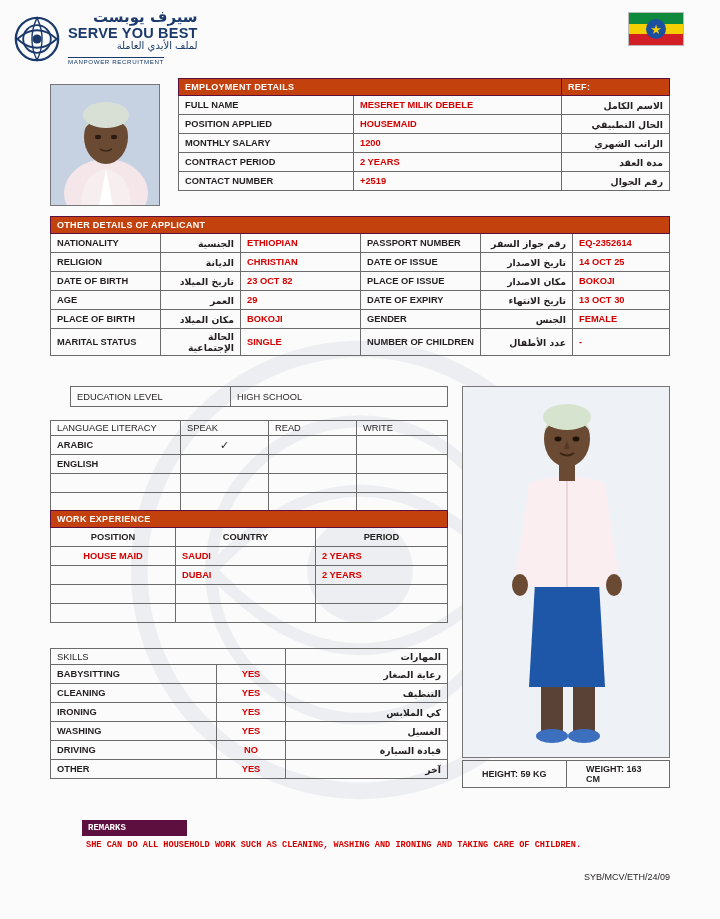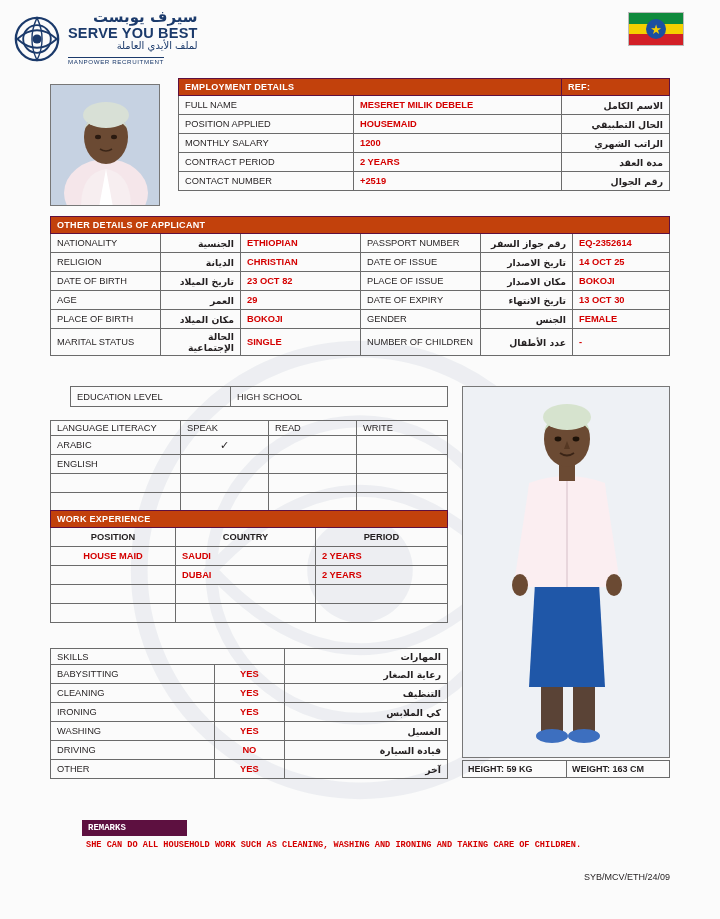--- a/index.html
+++ b/index.html
@@ -58,21 +58,21 @@
   .flag .y { position:absolute; left:0; top:33.34%; width:100%; height:33.33%; background:#f5d000; }
   .flag .r { position:absolute; left:0; top:66.67%; width:100%; height:33.33%; background:#d21f26; }
   .flag .disc {
     position:absolute; left:50%; top:50%; transform:translate(-50%,-50%);
     width:20px; height:20px; border-radius:50%; background:#1b4fa0;
     display:flex; align-items:center; justify-content:center;
     color:#f5d000; font-size:13px; line-height:1;
   }
   table { border-collapse: collapse; width:100%; }
   td, th { border:1px solid #6b6b6b; padding:2px 6px; font-size:9.3px; vertical-align: middle; }
-  .lbl { font-weight:normal; font-size:9.3px; color:#231f20; }
+  .lbl { font-weight:bold; font-size:9.3px; color:#231f20; }
   .val { color:#d40000; font-weight:bold; font-size:9.3px; }
   .ar {
     font-family:"DejaVu Sans", sans-serif; direction:rtl; text-align:right;
     font-size:9.3px; font-weight:bold;
   }
   .row-h { height:19px; }
 
   
   .photo-box {
     position:absolute; left:50px; top:84px; width:110px; height:122px;
@@ -85,21 +85,21 @@
   .edu-wrap { position:absolute; left:50px; top:386px; width:398px;padding-left:20px; }
   .lang-wrap { position:absolute; left:50px; top:420px; width:398px; }
   .work-wrap { position:absolute; left:50px; top:510px; width:398px; }
   .skills-wrap { position:absolute; left:50px; top:648px; width:398px; }
 
   .appl-photo {
     position:absolute; left:462px; top:386px; width:208px; height:372px;
     border:1px solid #777; background:#e9eef5; overflow:hidden;
   }
   .hw-wrap { position:absolute; left:462px; top:760px; width:208px; }
-  .hw-wrap table td { font-size:9px; font-weight:bold; padding:3px 5px;margin-left:44px; }
+  .hw-wrap table td { font-size:9px; font-weight:bold; padding:3px 19px;margin-left:44px; }
 
   .remarks-wrap { position:absolute; left:82px; top:820px; width:588px;font-family:Liberation Mono, monospace; }
   .remarks-band {
     background:#5d1040; color:#fff; font-size:9px; font-weight:bold;
     padding:3px 6px; width:105px;
   }
   .remarks-text {
     color:#d40000; font-weight:bold; font-size:8.6px; padding:4px 0 0 4px;
   }
   .docref {

